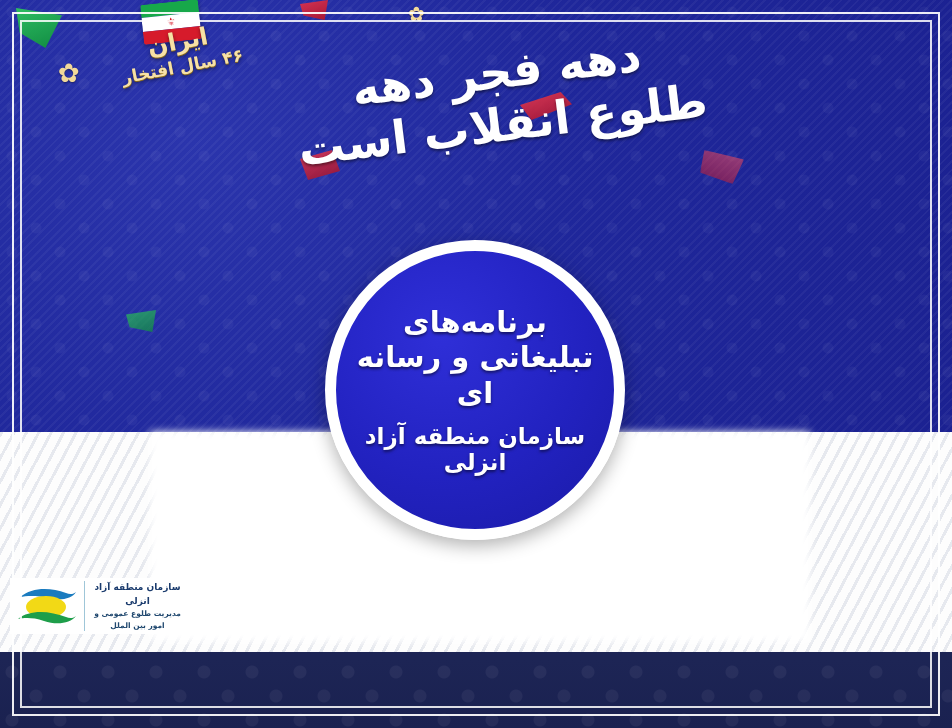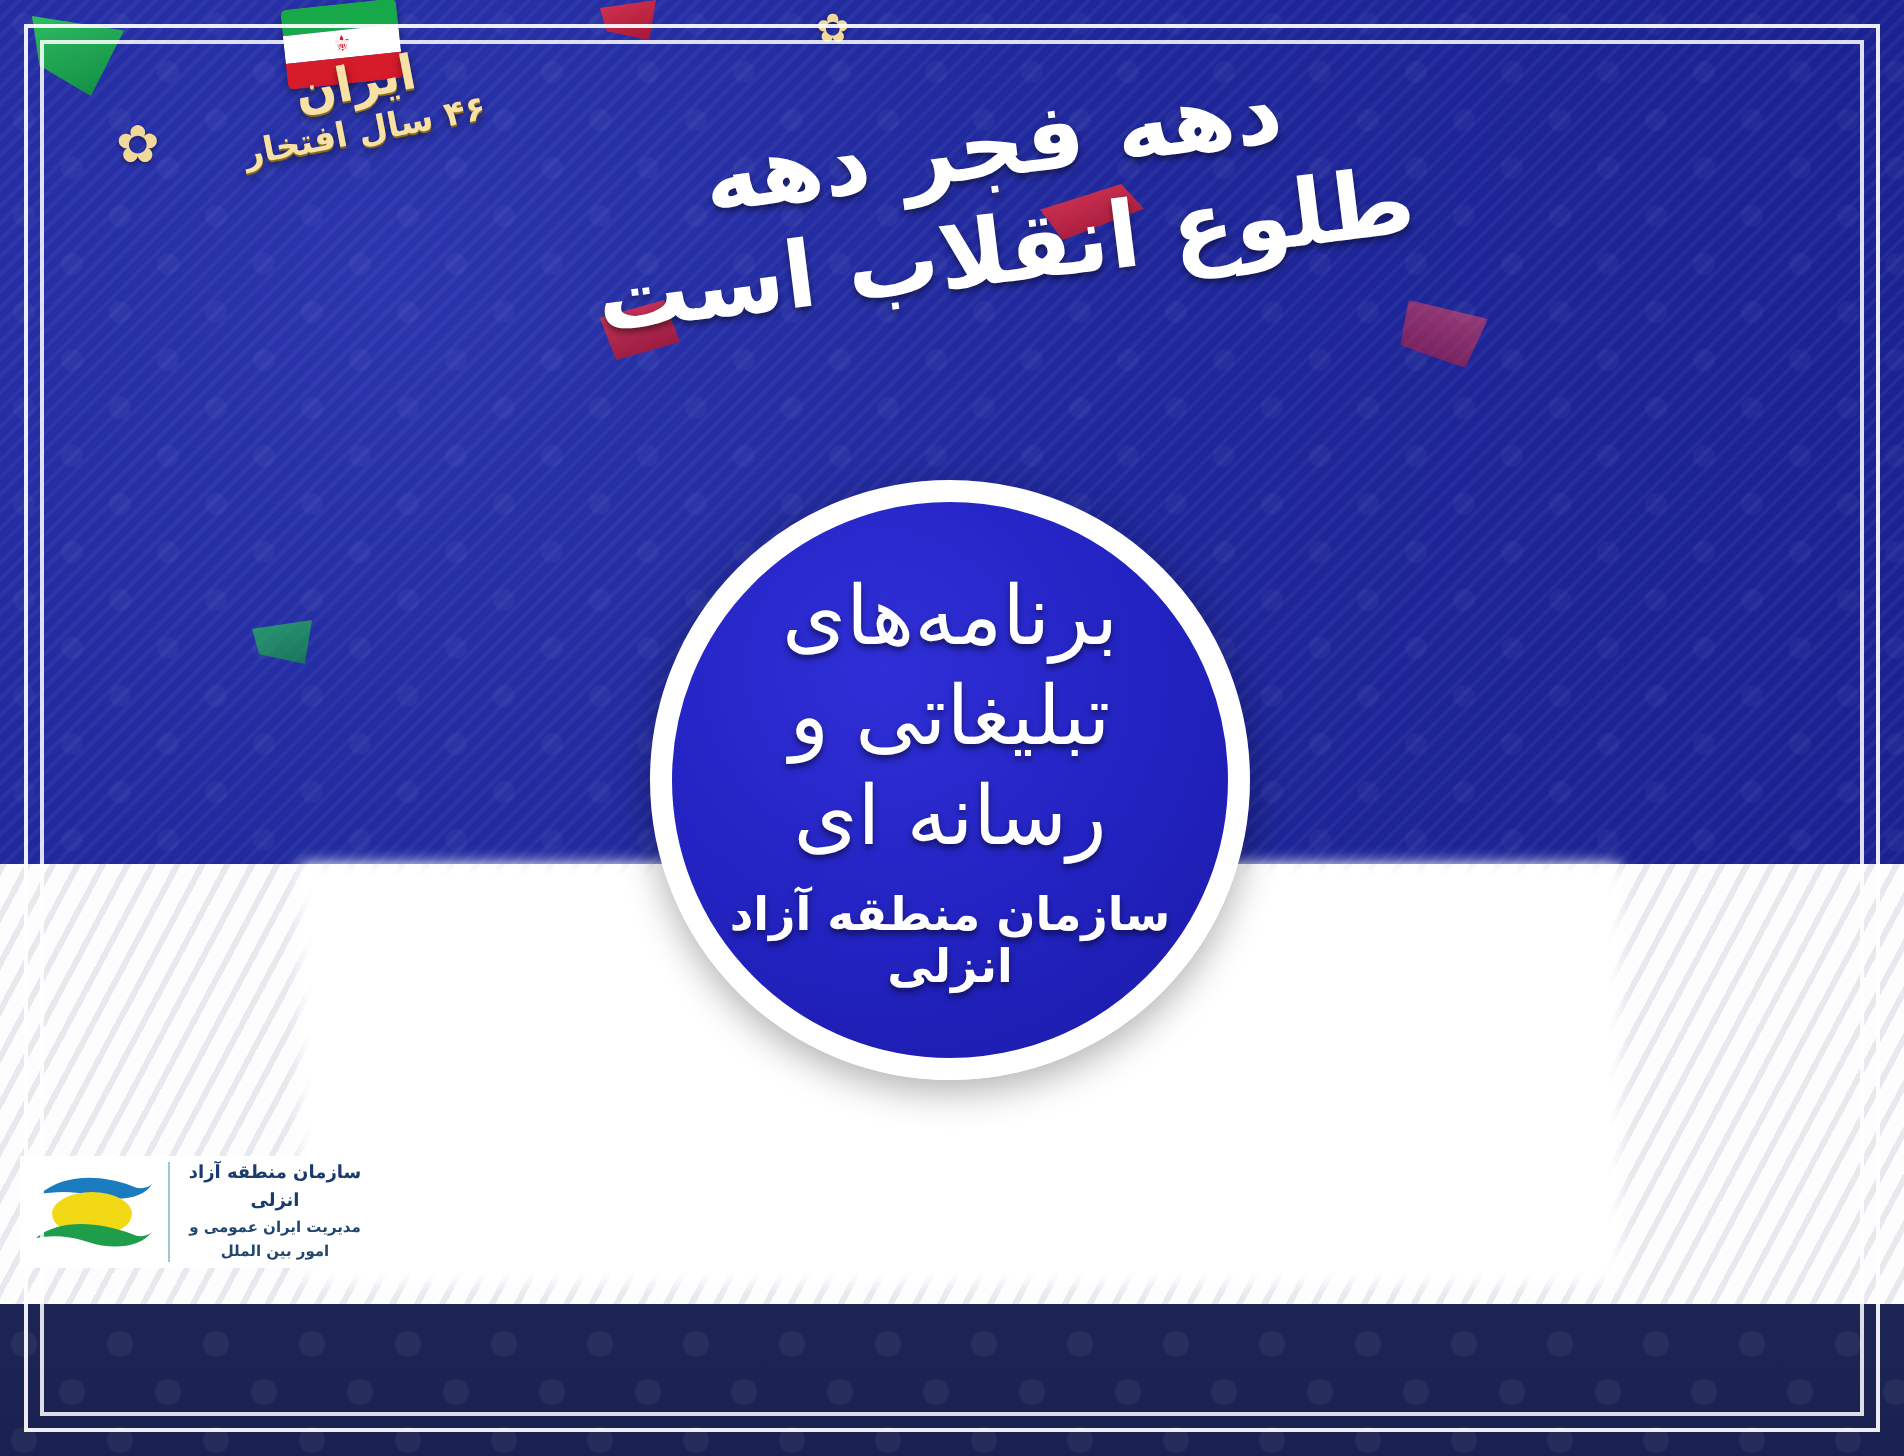--- a/index.html
+++ b/index.html
@@ -139,21 +139,21 @@
     position:absolute;left:325px;top:240px;width:300px;height:300px;
     border-radius:50%;
     background:radial-gradient(circle at 38% 30%,#2f2fd8 0%,#2222c0 55%,#1a1aa6 100%);
     border:11px solid #ffffff;
     box-sizing:border-box;
     box-shadow:0 6px 18px rgba(0,0,0,.3);
     display:flex;flex-direction:column;align-items:center;justify-content:center;
     direction:rtl;text-align:center;
   }
   .center-circle .t1{
-    color:#fff;font-size:41px;font-weight:normal;line-height:1.22;
+    color:#fff;font-size:29px;font-weight:bold;line-height:1.22;
     text-shadow:0 2px 3px rgba(0,0,0,.5);padding:0 16px;
   }
   .center-circle .t2{
     color:#fff;font-size:23px;font-weight:bold;margin-top:12px;
     text-shadow:0 2px 3px rgba(0,0,0,.5);
   }
 
   
   .card{position:absolute;}
 
@@ -267,21 +267,21 @@
   </div>
 
   <div class="center-circle">
     <div class="t1">برنامه‌های تبلیغاتی و رسانه ای</div>
     <div class="t2">سازمان منطقه آزاد انزلی</div>
   </div>
 
   <div class="logo-box">
     <div class="logo-text">
       <span>سازمان منطقه آزاد انزلی</span>
-      <span class="l2">مدیریت ایران عمومی و امور بین الملل</span>
+      <span class="l2">مدیریت طلوع عمومی و امور بین الملل</span>
     </div>
     <div class="logo-mark">
       <svg width="62" height="42" viewBox="0 0 62 42">
         <path d="M4 12 C16 2, 34 2, 50 8 C54 10, 58 9, 60 7 C56 14, 44 16, 32 13 C20 10, 10 11, 4 12 Z" fill="#1a7bbf"></path>
         <ellipse cx="30" cy="22" rx="20" ry="11" fill="#f2d916"></ellipse>
         <path d="M2 34 C14 24, 34 26, 50 32 C54 34, 58 33, 60 31 C54 39, 40 40, 28 36 C16 32, 8 33, 2 34 Z" fill="#1e9e4a"></path>
       </svg>
     </div>
   </div>
 

